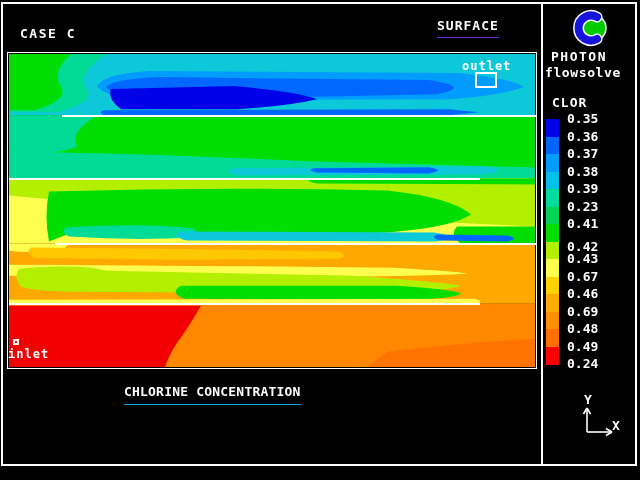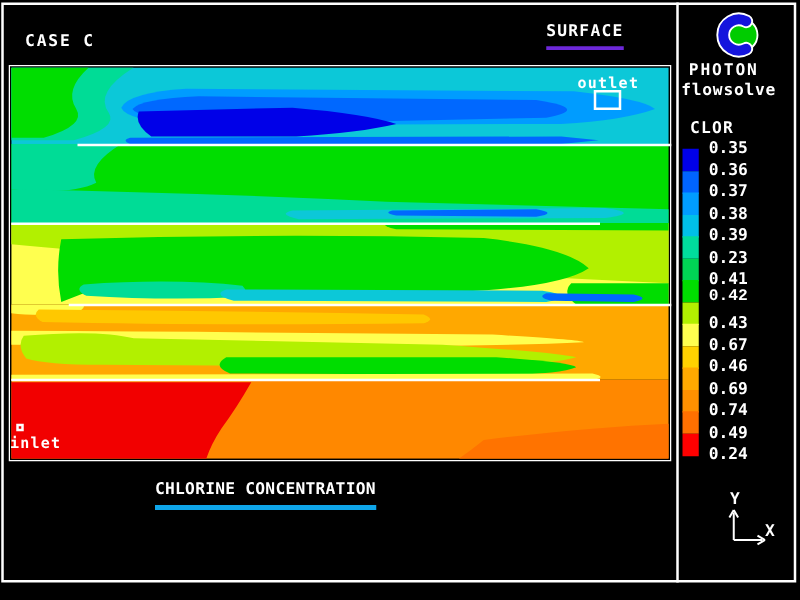--- a/index.html
+++ b/index.html
@@ -4,34 +4,34 @@
 <style>
   * { margin:0; padding:0; box-sizing:border-box; }
   html,body { width:640px; height:480px; background:#000; overflow:hidden; }
   body { position:relative; font-family:"DejaVu Sans Mono", monospace; color:#fff; }
   .txt { position:absolute; font-weight:bold; white-space:pre; }
   #screen-frame { position:absolute; left:1px; top:2px; width:636px; height:464px;
                   border:2px solid #fff; }
   #sidebar-divider { position:absolute; left:541px; top:2px; width:2px; height:464px; background:#fff; }
   #case-label { left:20px; top:26px; font-size:13px; letter-spacing:1.5px; }
   #surface-label { left:437px; top:18px; font-size:13px; letter-spacing:1px; }
-  #surface-label span { border-bottom:3px solid #6d28d9; padding-bottom:4px; }
+  #surface-label span { border-bottom:1px solid #6d28d9; padding-bottom:4px; }
   #plot-frame { position:absolute; left:7px; top:52px; width:530px; height:317px; border:1px solid #fff; }
   #contour-plot { position:absolute; left:9px; top:54px; width:526px; height:313px; display:block; }
   .baffle { position:absolute; height:2px; background:#fff; }
   #baffle-1 { left:62px; top:115px; width:475px; }
   #baffle-2 { left:9px;  top:178px; width:471px; }
   #baffle-3 { left:55px; top:243px; width:482px; }
   #baffle-4 { left:9px;  top:303px; width:471px; }
   #outlet-label { left:462px; top:59px; font-size:12px; letter-spacing:1px; }
   #outlet-marker { position:absolute; left:475px; top:72px; width:22px; height:16px; border:2px solid #fff; }
   #inlet-marker { position:absolute; left:13px; top:339px; width:6px; height:6px; border:2px solid #fff; }
   #inlet-label { left:8px; top:347px; font-size:12px; letter-spacing:1px; }
   #caption { left:124px; top:384px; font-size:13px; letter-spacing:0.2px; }
-  #caption span { border-bottom:4px solid #0ea5e9; padding-bottom:5px; }
+  #caption span { border-bottom:1px solid #0ea5e9; padding-bottom:5px; }
   #photon-logo { position:absolute; left:570px; top:9px; width:38px; height:38px; }
   #app-name { left:551px; top:49px; font-size:13px; letter-spacing:1.5px;text-align:center; }
   #app-subtitle { left:545px; top:65px; font-size:13px; letter-spacing:0.6px; }
   #legend-title { left:552px; top:95px; font-size:13px; letter-spacing:1px; }
   #legend { position:absolute; left:546px; top:119px; width:90px; height:252px; }
   .legend-swatch { position:absolute; left:0; width:13px; height:18px; }
   .legend-value { position:absolute; left:21px; font-size:13px; font-weight:bold; line-height:14px; white-space:pre;text-align:center; }
   #axis-y-label { left:584px; top:392px; font-size:13px; }
   #axis-x-label { left:612px; top:418px; font-size:13px; }
   #axis-arrows { position:absolute; left:576px; top:404px; width:40px; height:36px; }
@@ -134,26 +134,26 @@
     <div class="legend-swatch" style="top: 192.5px; background: rgb(255, 144, 0);"></div>
     <div class="legend-swatch" style="top: 210px; background: rgb(255, 112, 0);"></div>
     <div class="legend-swatch" style="top: 227.5px; background: rgb(255, 0, 0);"></div>
     <div class="legend-value" style="top: -7px;">0.35</div>
     <div class="legend-value" style="top: 10.5px;">0.36</div>
     <div class="legend-value" style="top: 28px;">0.37</div>
     <div class="legend-value" style="top: 45.5px;">0.38</div>
     <div class="legend-value" style="top: 63px;">0.39</div>
     <div class="legend-value" style="top: 80.5px;">0.23</div>
     <div class="legend-value" style="top: 98px;">0.41</div>
-    <div class="legend-value" style="top: 111px; font-family: Liberation Mono, monospace;">0.42</div>
+    <div class="legend-value" style="top: 121px;">0.42</div>
     <div class="legend-value" style="top: 133px;">0.43</div>
     <div class="legend-value" style="top: 150.5px;">0.67</div>
     <div class="legend-value" style="top: 168px;">0.46</div>
     <div class="legend-value" style="top: 185.5px;">0.69</div>
-    <div class="legend-value" style="top: 203px;">0.74</div>
+    <div class="legend-value" style="top: 203px;">0.48</div>
     <div class="legend-value" style="top: 220.5px;">0.49</div>
     <div class="legend-value" style="top: 238px;">0.24</div>
   </div>
 
 <div id="axis-y-label" class="txt">Y</div>
 <svg id="axis-arrows" viewBox="0 0 40 36">
   <g stroke="#ffffff" stroke-width="1.6" fill="none">
     <path d="M11,28 V6"></path>
       <path d="M11,4 L7.5,10 M11,4 L14.5,10"></path>
     <path d="M11,28 H34"></path>

